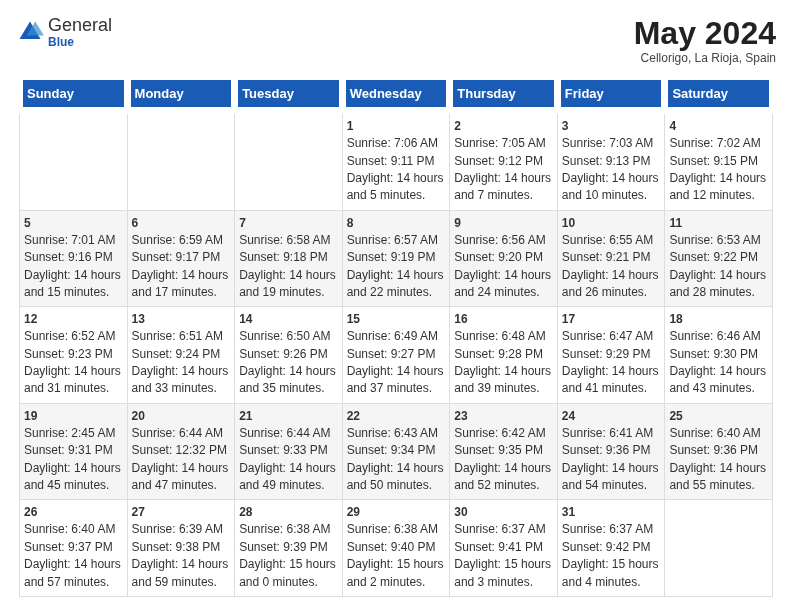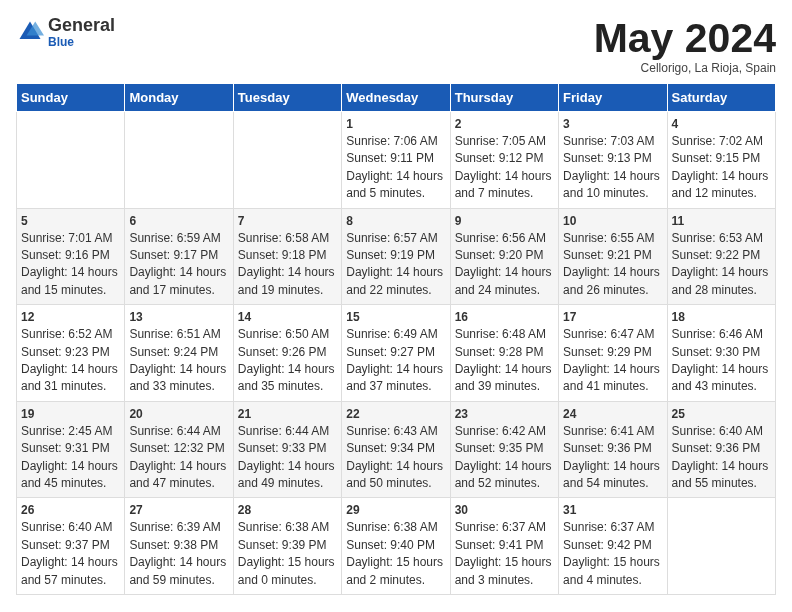--- a/index.html
+++ b/index.html
@@ -21,37 +21,37 @@
       align-items: center;
       gap: 4px;
     }
     .logo-text {
       display: flex;
       flex-direction: column;
       line-height: 1.1;
     }
     .logo-general {
       font-size: 18px;
-      font-weight: bold;
+      font-weight: normal;
       color: #333;
     }
     .logo-blue {
       font-size: 12px;
       font-weight: bold;
       color: #1a5bb5;
     }
     .logo-icon {
       width: 28px;
       height: 28px;
     }
     .title-block {
       text-align: right;
     }
     .month-title {
-      font-size: 41px;
+      font-size: 32px;
       font-weight: bold;
       color: #222;
       line-height: 1.1;
       text-align: right;
     }
     .location {
       font-size: 12px;
       color: #444;
     }
     table {
@@ -61,21 +61,21 @@
     }
     thead tr {
       background: #1a5bb5;
       color: #fff;
     }
     thead th {
       padding: 6px 4px;
       font-size: 13px;
       font-weight: bold;
       text-align: left;
-      border: 1px solid #ffffff;
+      border: 7px solid #ffffff;
     }
     tbody tr {
       background: #fff;
     }
     tbody tr:nth-child(even) {
       background: #f5f5f5;
     }
     tbody td {
       vertical-align: top;
       padding: 5px 4px;

